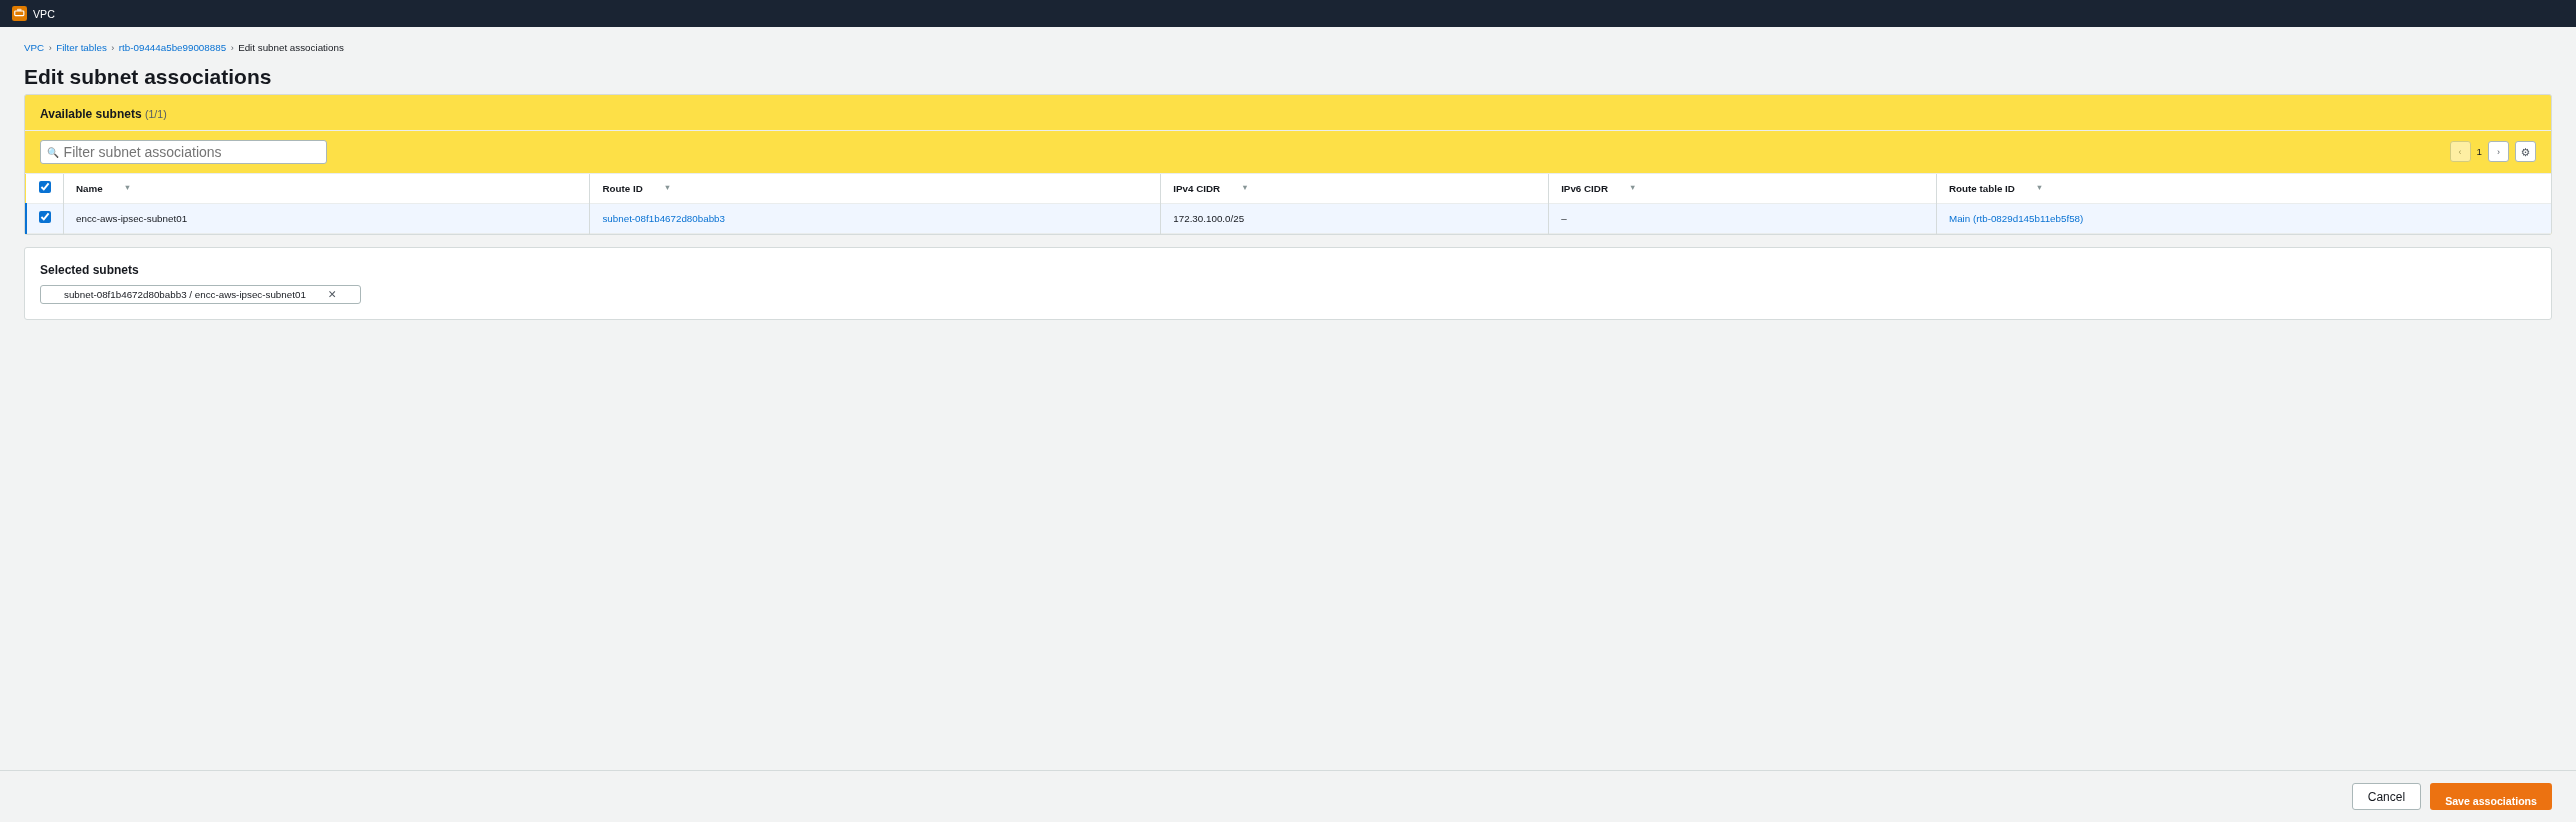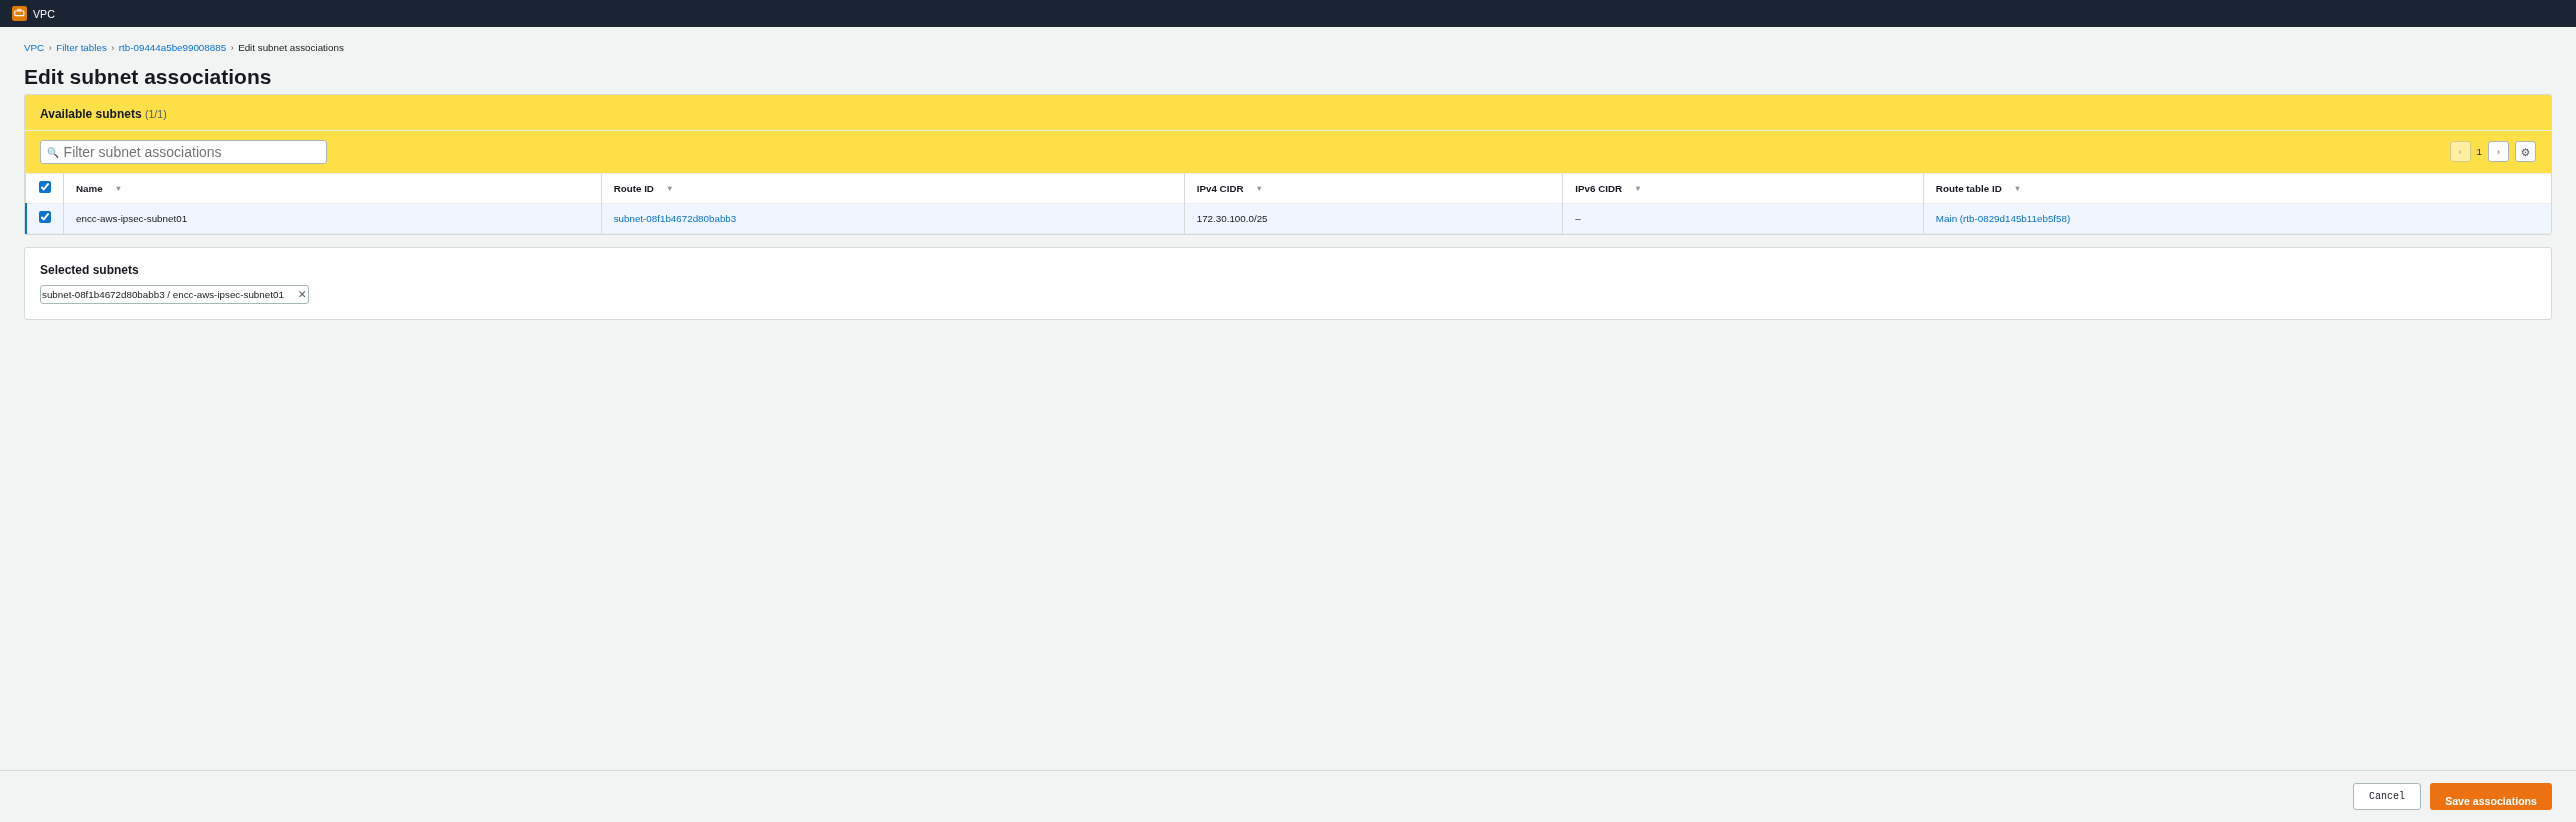--- a/index.html
+++ b/index.html
@@ -164,22 +164,22 @@
       padding: 7.5px 12px;
       text-align: left;
       font-weight: 700;
       color: #16191f;
       font-size: 9.8px;
       white-space: nowrap;
       background: white;
     }
     th .th-inner {
       display: flex;
-      align-items: center;
-      gap: 12px;
+      align-items: flex-start;
+      gap: 21px;
     }
     .sort-icon {
       color: #879596;
       font-size: 7.5px;
     }
     .col-divider {
       border-right: 0.8px solid #d5dbdb;
     }
     tbody tr {
       border-bottom: 0.8px solid #eaeded;
@@ -220,24 +220,24 @@
       margin-bottom: 8px;
     }
     .tag-list {
       display: flex;
       flex-wrap: wrap;
       gap: 6px;
     }
     .tag {
       display: flex;
       align-items: flex-start;
-      gap: 14px;
+      gap: 22px;
       border: 0.8px solid #aab7b8;
       border-radius: 3px;
-      padding: 3px 1px;
+      padding: 3px 23px;
       font-size: 9.8px;
       background: white;
       color: #16191f;
     }
     .tag-remove {
       cursor: pointer;
       color: #545b64;
       font-size: 10.6px;
       line-height: 1;
       background: none;
@@ -259,24 +259,23 @@
       justify-content: flex-end;
       gap: 9px;
       z-index: 100;
     }
     .btn-cancel {
       height: 27px;
       padding: 0 15px;
       border: 0.8px solid #aab7b8;
       border-radius: 3px;
       background: white;
-      font-size: 10px;
-      cursor: pointer;
-      color: #16191f;
-      font-family: Liberation Mono, monospace;
+      font-size: 12px;
+      cursor: pointer;
+      color: #16191f;
     }
     .btn-primary {
       height: 27px;
       padding: 12px 15px;
       border: none;
       border-radius: 3px;
       background: #ec7211;
       font-size: 10.6px;
       font-weight: 700;
       cursor: pointer;

